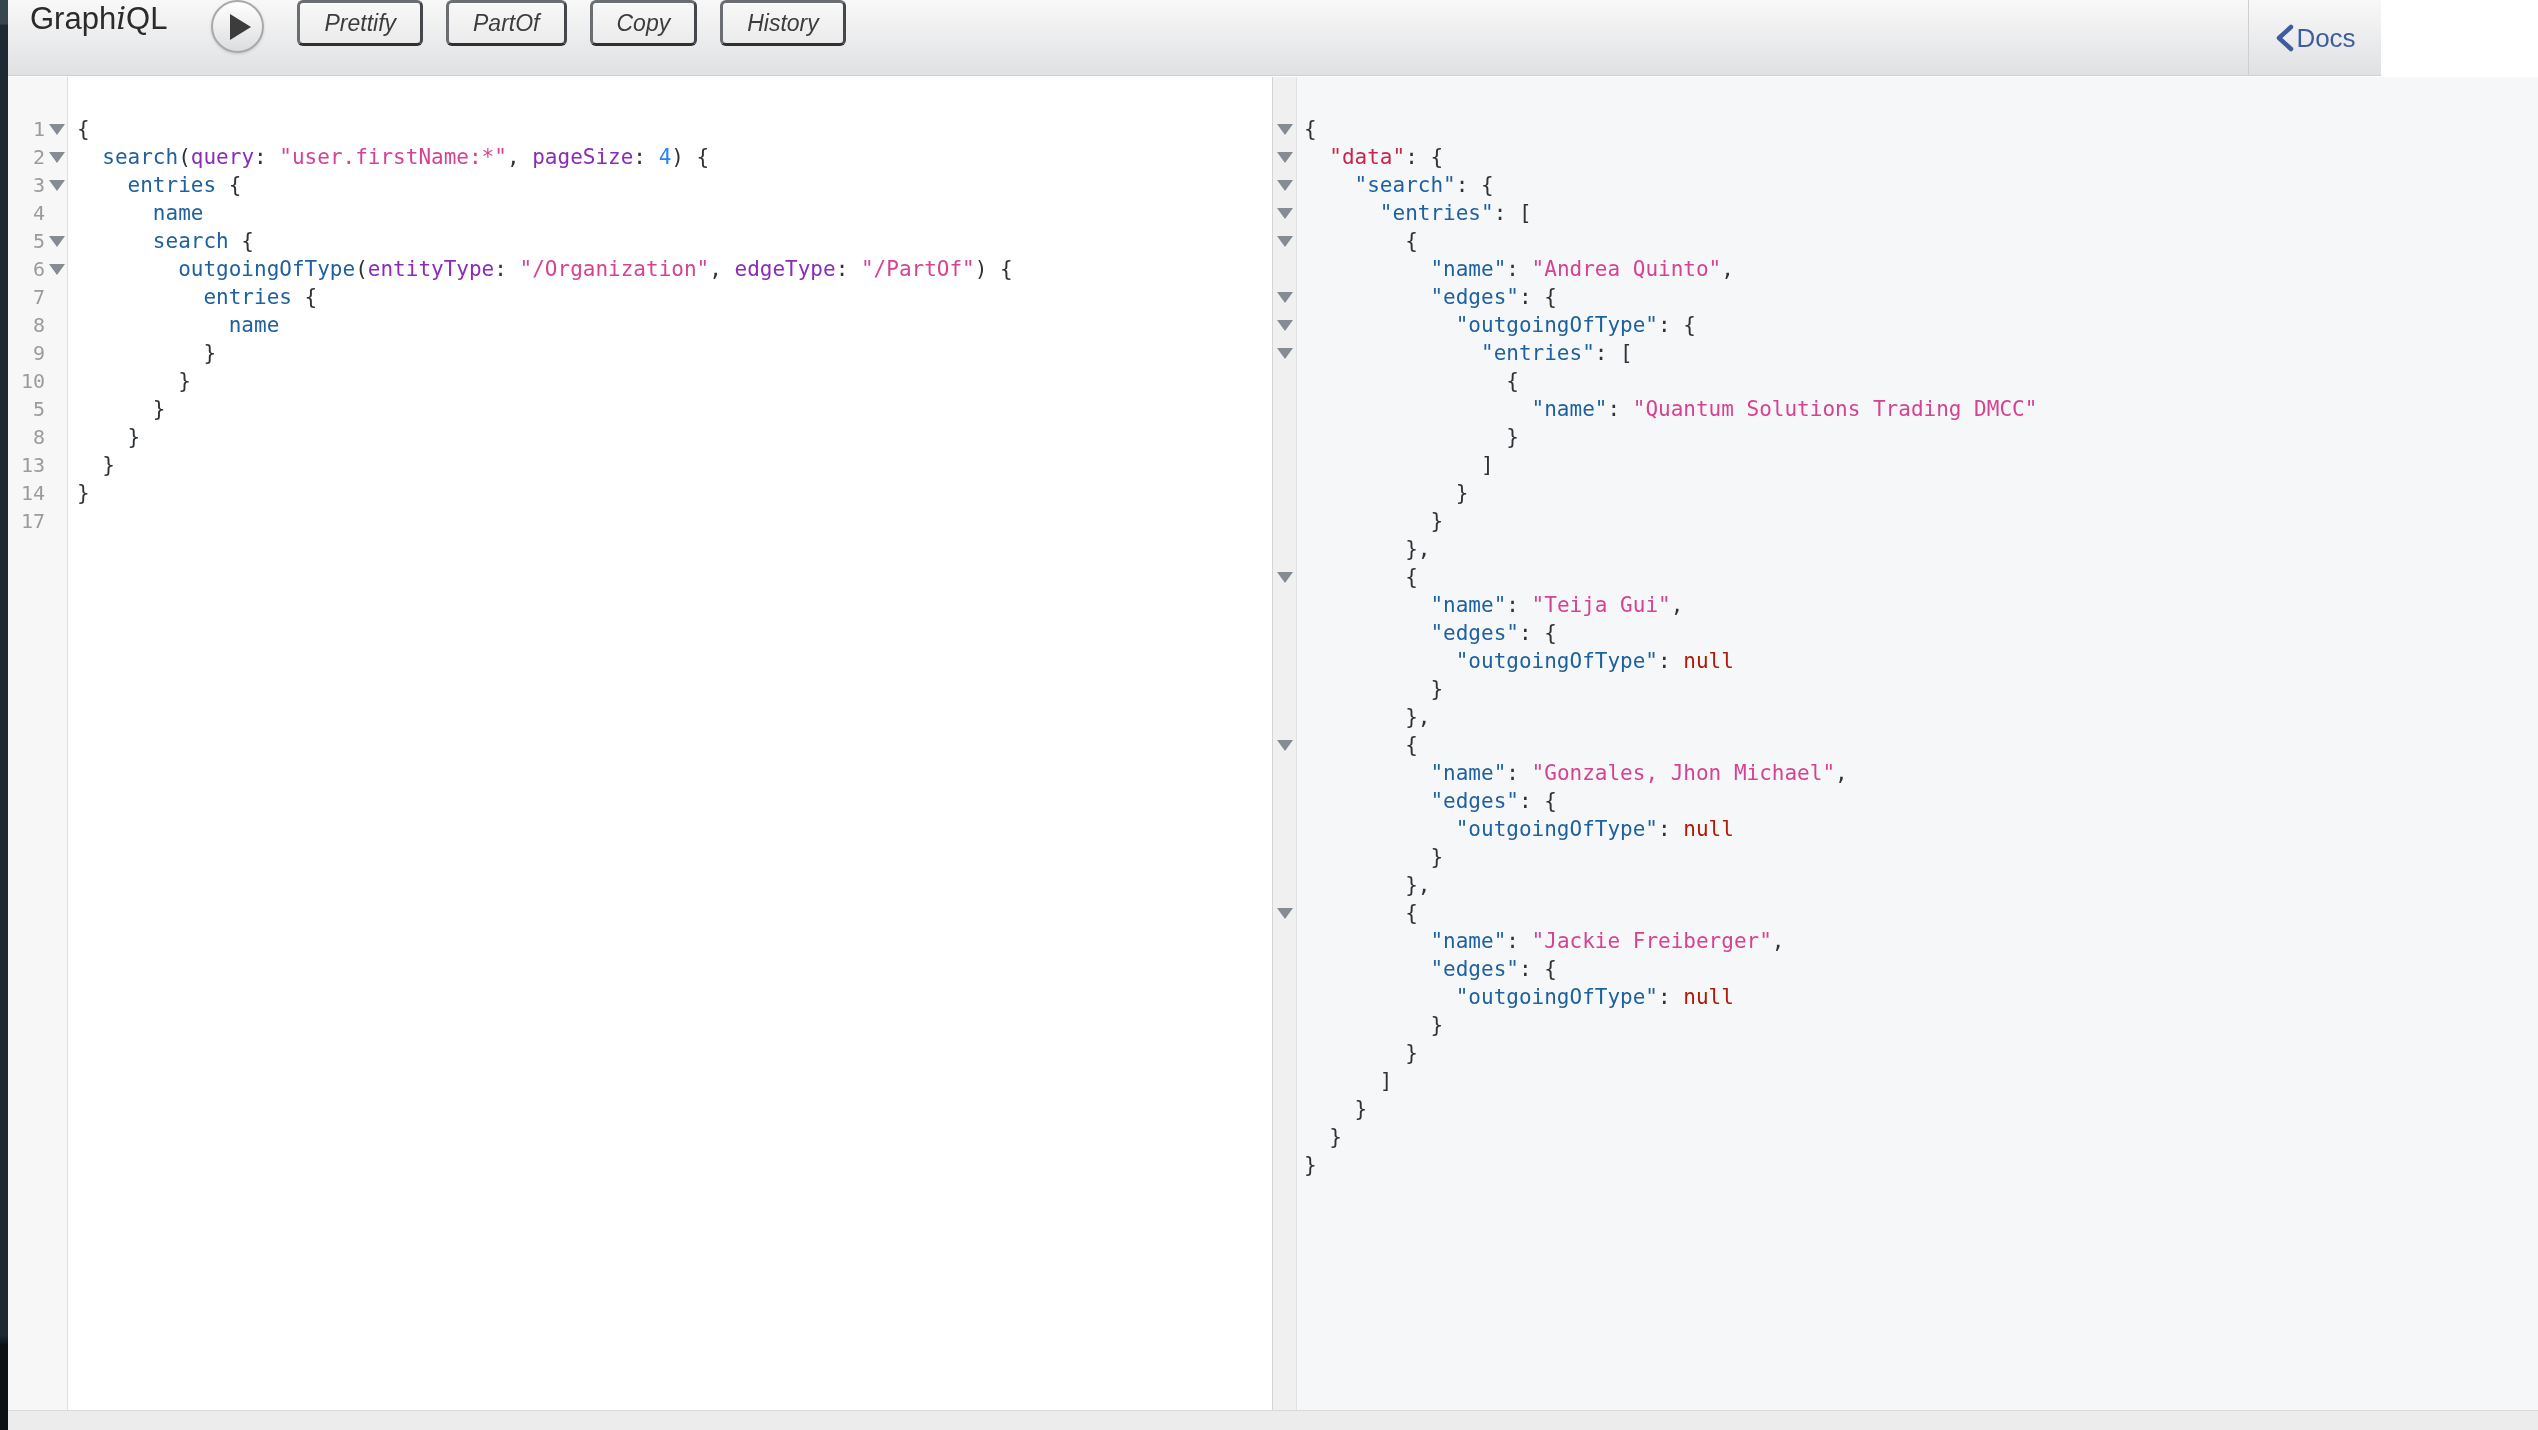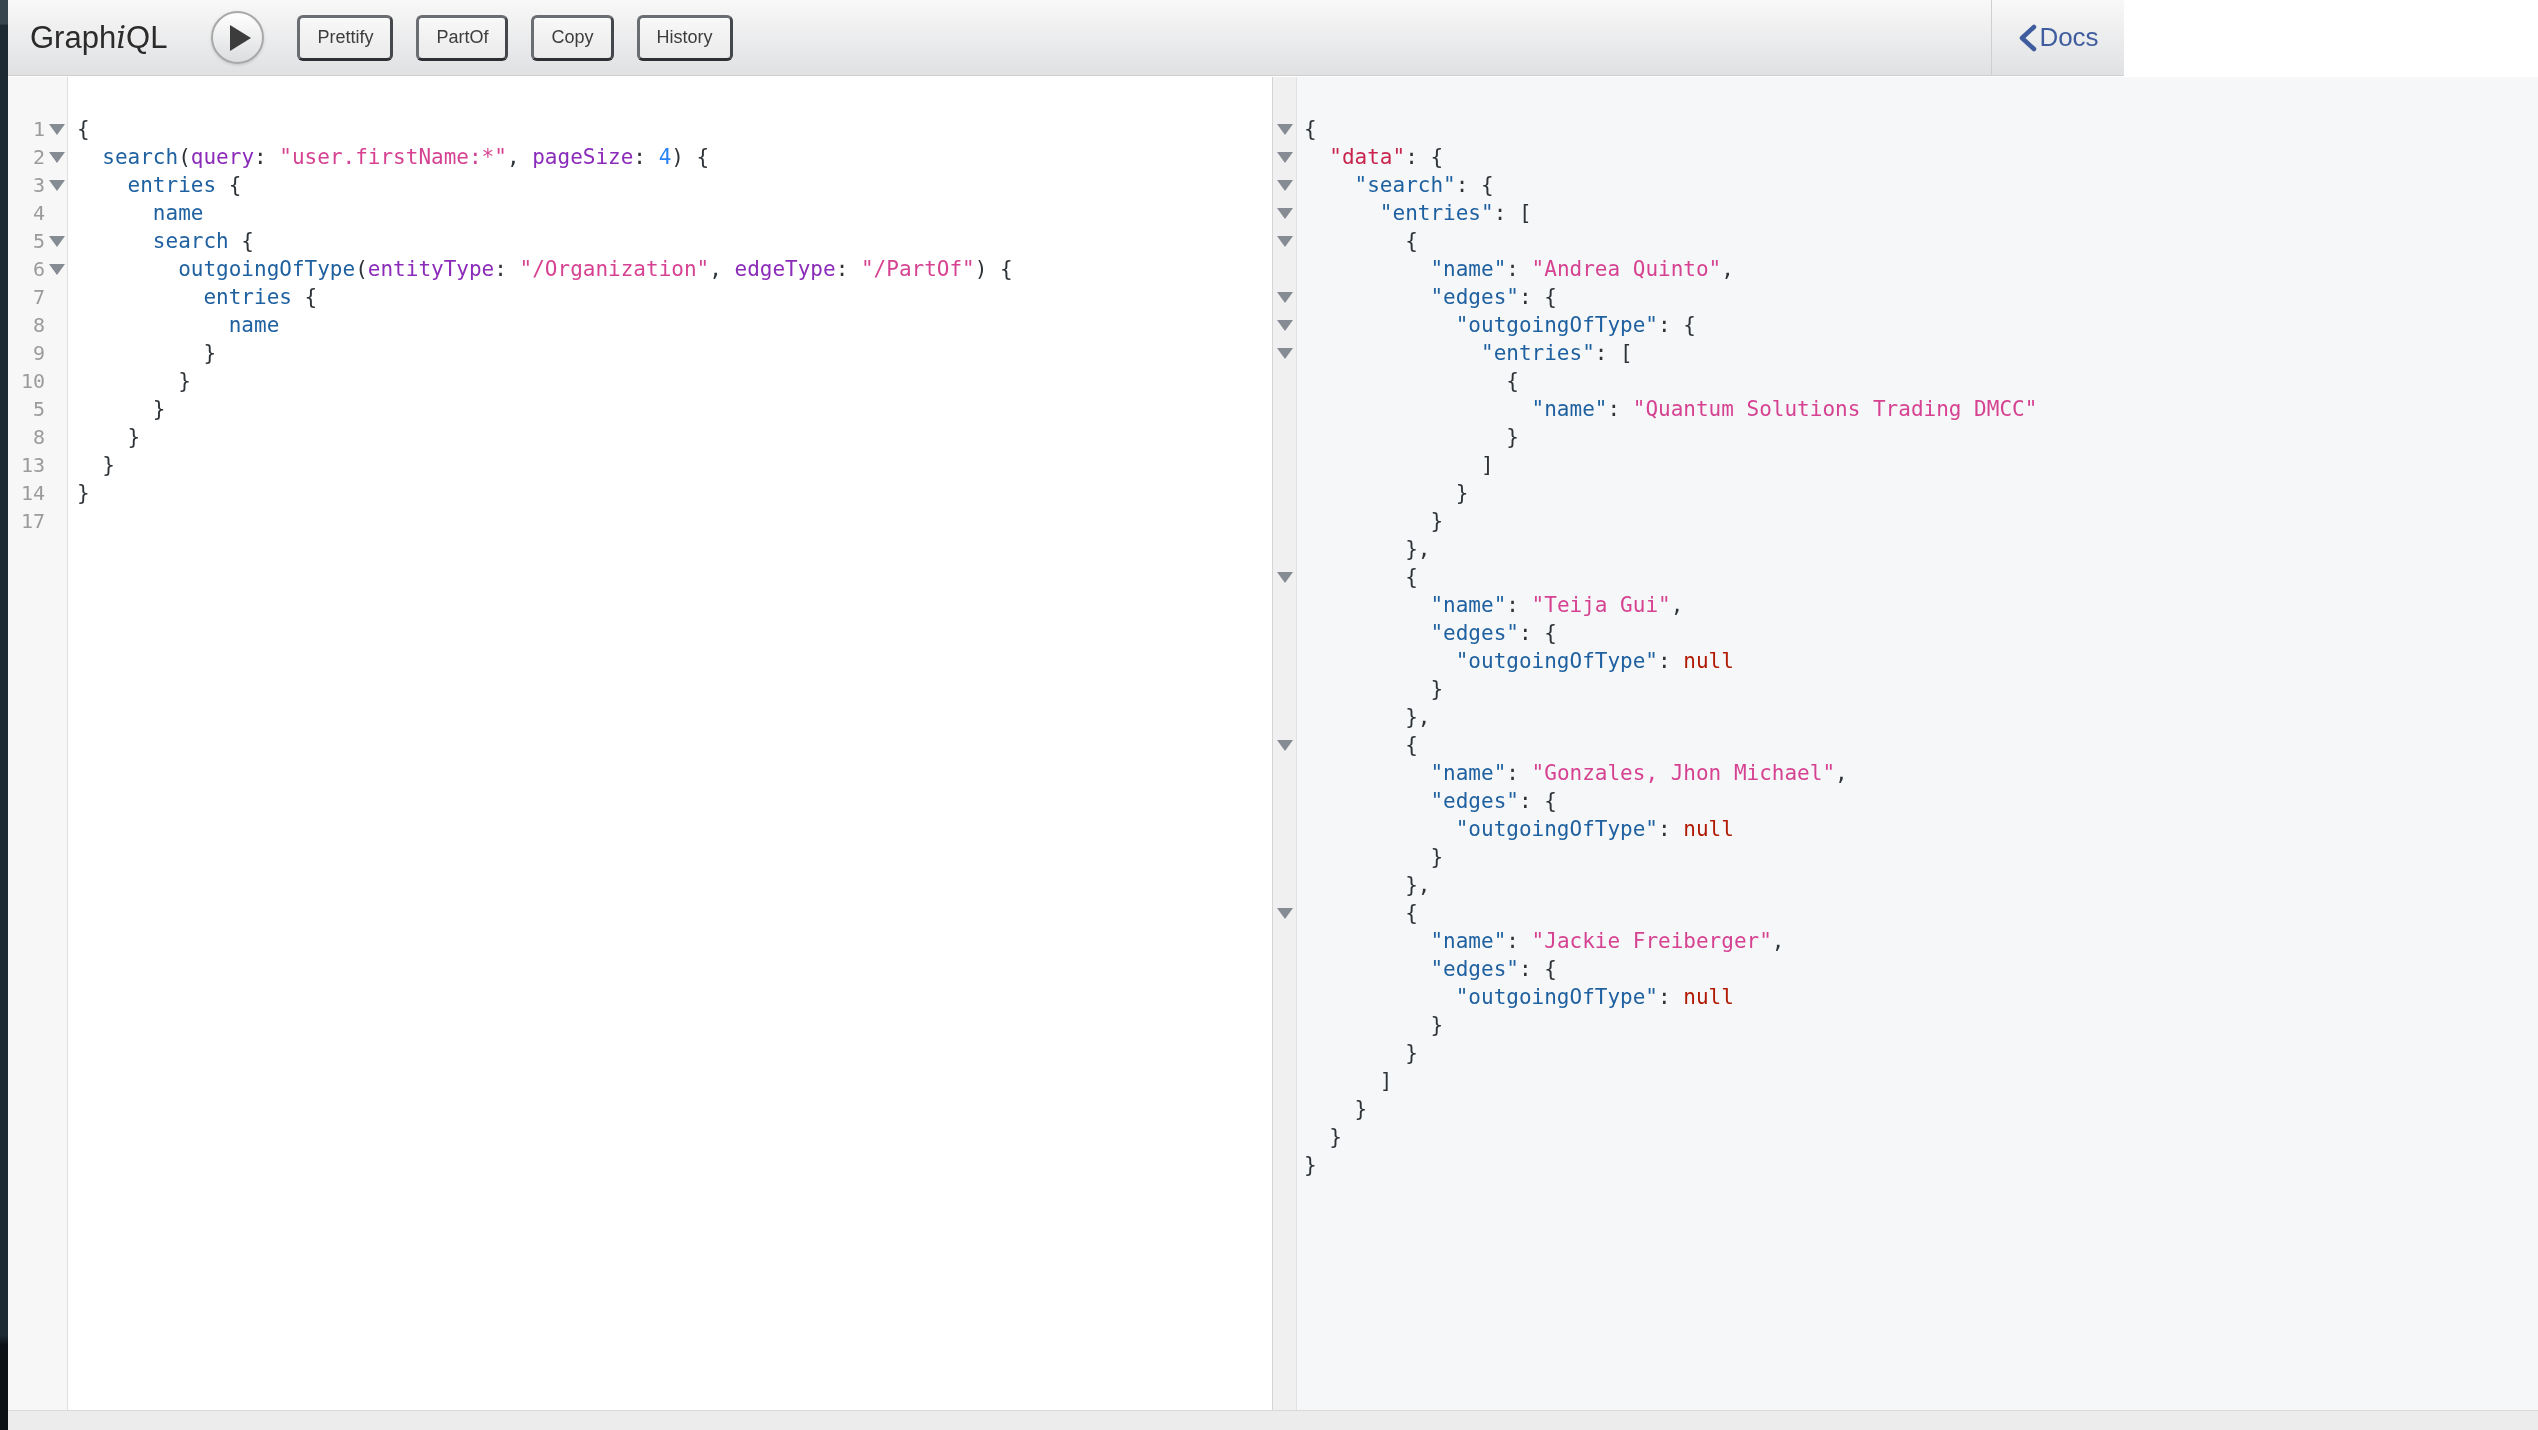--- a/index.html
+++ b/index.html
@@ -11,47 +11,47 @@
   .screen{position:relative;width:2538px;height:1430px;}
 
   
   .left-strip{
     position:absolute;left:0;top:0;width:8px;height:1430px;
     background:linear-gradient(#37454f 0px,#37454f 24px,#1d2a34 25px,#1d2a34 1335px,#0c1116 1345px,#0c1116 100%);
   }
 
   
   .topbar{
-    position:absolute;left:8px;top:0;width:2116px;height:76px;box-sizing:border-box;
+    position:absolute;left:8px;top:0;width:2373px;height:76px;box-sizing:border-box;
     background:linear-gradient(#f8f8f8,#e0e1e3);
     border-bottom:1px solid #cfcfcf;
-    display:flex;align-items:center;
+    display:flex;
   }
   .logo{margin-left:22px;font-size:31px;color:#2b2b2b;white-space:nowrap;}
   .logo em{font-family:"DejaVu Serif",serif;font-style:italic;}
   .execute{
     margin-left:44px;width:53px;height:53px;flex:none;
     border-radius:50%;border:2px solid #a8a8a8;
     background:linear-gradient(#ffffff,#dcdddf);
     box-shadow:0 1px 3px rgba(0,0,0,.15);
     display:flex;align-items:center;justify-content:center;
     padding:0;cursor:pointer;
   }
   .play-triangle{
     width:0;height:0;margin-left:6px;
     border-top:13px solid transparent;border-bottom:13px solid transparent;
     border-left:21px solid #3c3c3c;
   }
   .tbtn{
-    margin-left:23px;height:46px;padding:0 17px;
-    font-family:"Liberation Sans",sans-serif;font-size:18px;color:#3d3d3d;
+    margin-left:23px;height:46px;padding:0 24px;
+    font-family:"Liberation Sans",sans-serif;font-size:23px;color:#3d3d3d;
     background:linear-gradient(#f8f8f8,#ebebeb);
     border:3px solid #6a6d72;border-bottom-color:#2e3033;border-right-color:#44474b;
     border-radius:6px;box-shadow:inset 0 1px 0 #ffffff;
-    cursor:pointer;white-space:nowrap;
+    cursor:pointer;white-space:nowrap;font-style:italic;
   }
   .tbtn.first{margin-left:33px;}
   .tb-spacer{flex:1;}
   .docs-section{
     width:133px;height:76px;box-sizing:border-box;flex:none;
     border-left:1px solid #cfcfcf;
     display:flex;align-items:center;justify-content:center;
     cursor:pointer;
   }
   .docs-label{color:var(--c-docs_link,#3f5d9e);font-size:26px;}

